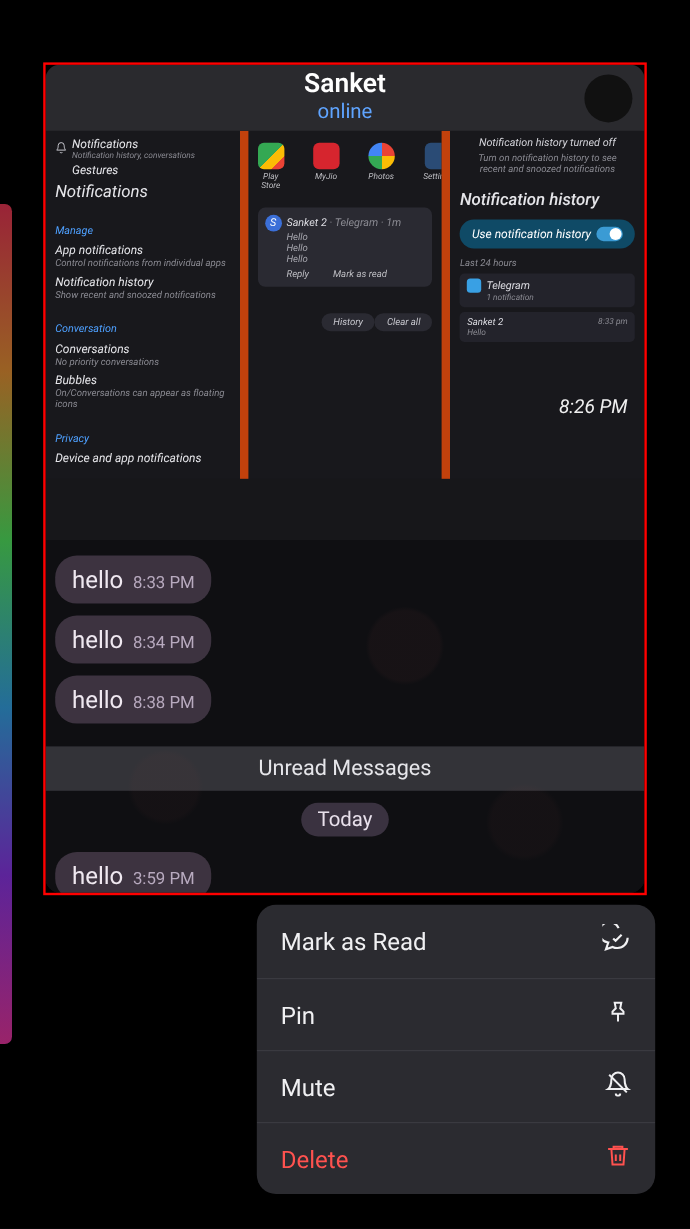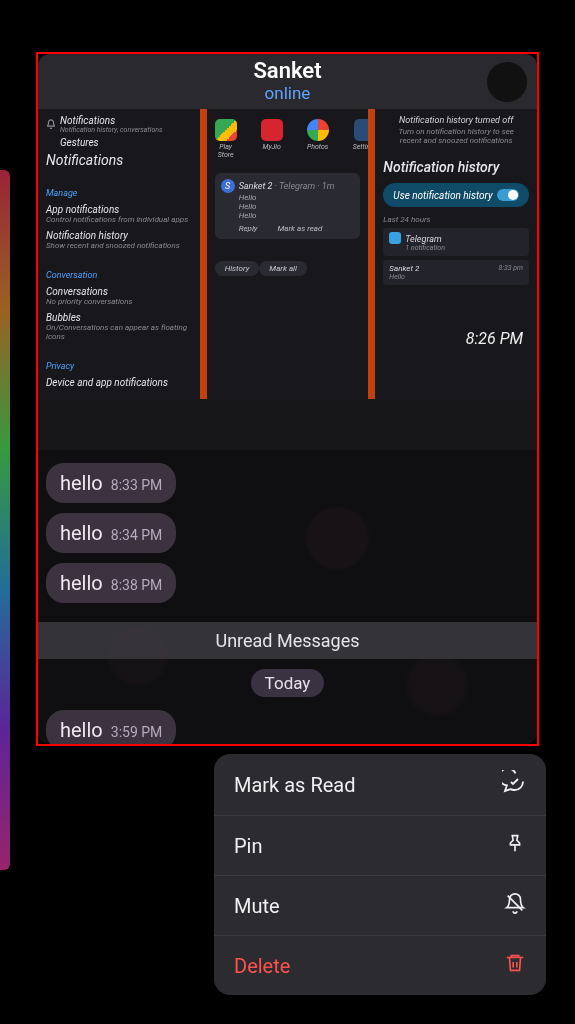--- a/index.html
+++ b/index.html
@@ -59,21 +59,21 @@
     .apps-row { display:flex; gap:24px; justify-content:space-around; padding:4px 0 8px;}
     .app { width:26px; text-align:center;}
     .app .ic { width:22px;height:22px;border-radius:5px;margin:0 auto 2px;}
     .app .lb { font-size:7px; color:#bdbdc2;}
     .notif-card { background:#2a2a32; border-radius:6px; padding:6px; margin-top:6px;}
     .notif-card .nr { display:flex; align-items:center; gap:4px;}
     .nav { width:14px;height:14px;border-radius:50%;background:#3b6fd8;color:#fff;font-size:9px;display:flex;align-items:center;justify-content:center;}
     .notif-card .ntitle { font-size:9px; color:#dcdce2;}
     .notif-card .nmsg { font-size:8px; color:#a6a6ae; margin-left:18px;}
     .notif-card .nact { display:flex; gap:20px; margin-top:4px; margin-left:18px; font-size:8px; color:#bdbdc2;}
-    .pillrow { display:flex; justify-content:flex-start; margin-top:22px;}
+    .pillrow { display:flex; justify-content:flex-end; margin-top:22px;}
     .pill { background:#2a2a32; border-radius:10px; padding:3px 10px; font-size:8px; color:#c8c8cf;}
     .col3 .hint { color:#8a8a92; font-size:8px; text-align:center; padding:0 4px;}
     .col3 .hint .ht { color:#d2d2d8; display:block; font-size:9px; margin-bottom:2px;}
     .col3 h4 { font-size:14px; color:#e6e6ea; font-weight:500; margin-top:14px;}
     .toggle-card { background:#0f4a66; border-radius:16px; padding:6px 10px; margin-top:8px; display:flex; align-items:center; justify-content:space-between;}
     .toggle-card span { font-size:10px; color:#fff;}
     .switch { width:22px;height:12px;border-radius:8px;background:#3b9bd4;position:relative;}
     .switch:after{content:"";position:absolute;right:1px;top:1px;width:10px;height:10px;border-radius:50%;background:#fff;}
     .sub24 { color:#8a8a92; font-size:8px; margin-top:8px;}
     .tg-card { background:#23232b; border-radius:4px; padding:4px 6px; margin-top:4px;}
@@ -209,21 +209,21 @@
         <div class="nmsg">Hello</div>
         <div class="nmsg">Hello</div>
         <div class="nmsg">Hello</div>
         <div class="nact">
           <span>Reply</span>
           <span>Mark as read</span>
         </div>
       </div>
       <div class="pillrow">
         <div class="pill">History</div>
-        <div class="pill">Mark all</div>
+        <div class="pill">Clear all</div>
       </div>
     </div>
 
     <div class="col col3">
       <div class="hint">
         <span class="ht">Notification history turned off</span>
         <span>Turn on notification history to see recent and snoozed notifications</span>
       </div>
       <h4>Notification history</h4>
       <div class="toggle-card">

